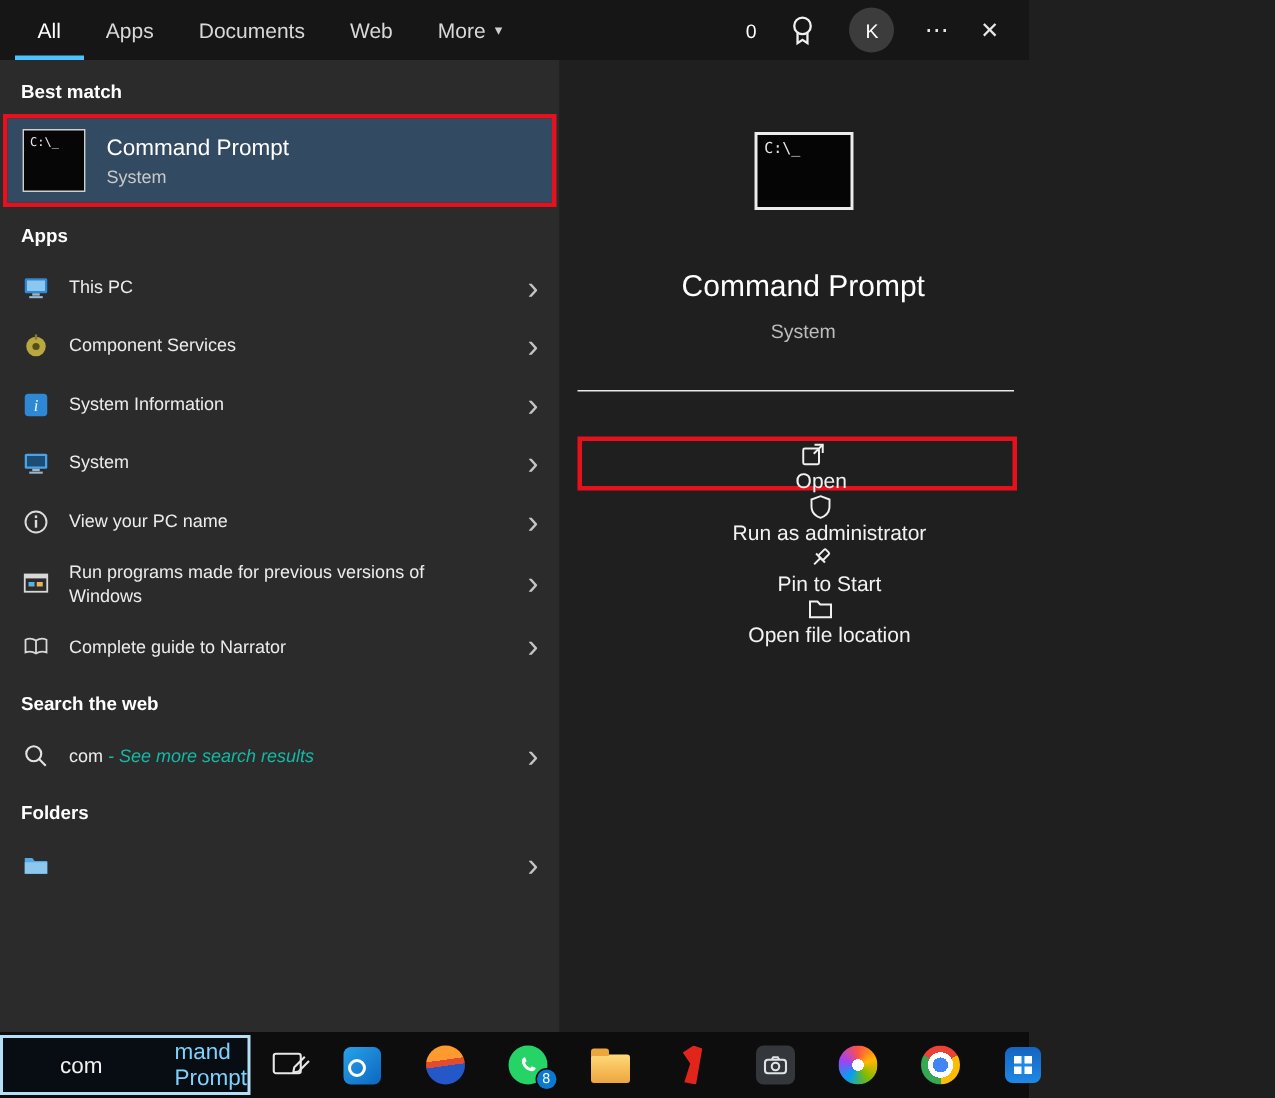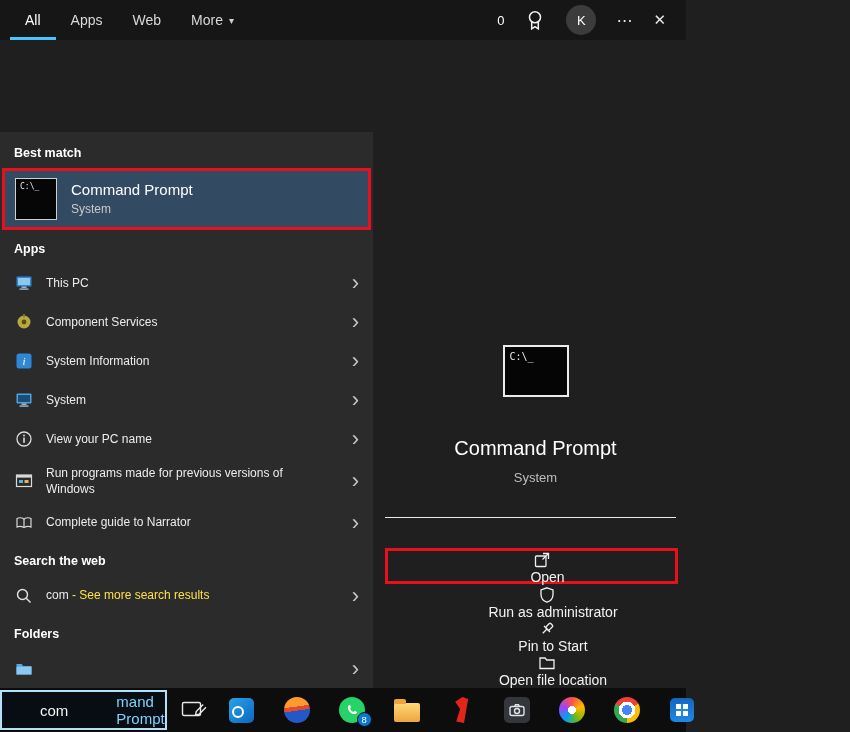--- a/index.html
+++ b/index.html
@@ -23,41 +23,41 @@
   .chev-down{font-size:10px;margin-left:6px;color:#cfcfcf;}
   .top-right{margin-left:auto;display:flex;align-items:center;gap:20px;padding-right:20px;}
   .rewards-count{font-size:13px;color:#fff;}
   .medal{display:flex;align-items:center;}
   .avatar{width:30px;height:30px;border-radius:50%;background:#3c3c3c;color:#fff;
     display:flex;align-items:center;justify-content:center;font-size:13px;}
   .ellipsis{font-size:16px;color:#e8e8e8;letter-spacing:1px;}
   .close{font-size:15px;color:#e8e8e8;}
 
   
-  .main{flex:1;display:flex;min-height:0;align-items:flex-end;}
+  .main{flex:1;display:flex;min-height:0;}
   .left-panel{width:373px;flex:0 0 373px;background:#2b2b2b;padding-top:12px;}
   .section-header{font-size:12.5px;font-weight:700;color:#fff;margin:12px 0 8px 14px;}
   .section-header:first-child{margin-top:2px;}
 
   .annotation{border:3px solid var(--annotation-red);margin:8px 2px 0 2px;}
   .best-match-row{height:56px;background:var(--highlight-row);display:flex;align-items:center;
     padding-left:10px;cursor:pointer;}
   .cmd-icon-sm{width:42px;height:42px;background:#060606;border:1px solid #cfcfcf;
     flex:0 0 42px;position:relative;}
   .cmd-icon-sm .cmd-txt{position:absolute;top:3px;left:4px;font-family:"DejaVu Sans Mono",monospace;
     font-size:8px;color:#e8e8e8;}
   .bm-text{margin-left:14px;}
   .bm-title{font-size:15px;color:#fff;}
   .bm-sub{font-size:12px;color:#c9c9c9;margin-top:4px;}
 
   .row{min-height:39px;display:flex;align-items:center;padding:0 14px;cursor:pointer;}
   .row-icon{width:20px;height:20px;flex:0 0 20px;display:flex;align-items:center;justify-content:center;}
   .row-label{margin-left:12px;font-size:12px;color:#ececec;max-width:252px;line-height:1.35;}
   .row.two-line{padding-top:6px;padding-bottom:6px;}
-  .dim{color:#fde047;}
+  .dim{color:#14b8a6;font-style:italic;}
   .chevron{margin-left:auto;color:#c4c4c4;font-size:22px;line-height:1;padding-left:8px;}
 
   
   .preview{flex:1;background:#1f1f1f;padding:0 0 0 12px;display:flex;flex-direction:column;}
   .cmd-icon-lg{width:66px;height:52px;background:#050505;border:2px solid #ececec;
     margin:48px auto 0;position:relative;}
   .cmd-icon-lg .cmd-txt{position:absolute;top:4px;left:5px;font-family:"DejaVu Sans Mono",monospace;
     font-size:10px;color:#e8e8e8;}
   .preview-title{text-align:center;font-size:20px;color:#fff;margin-top:40px;}
   .preview-sub{text-align:center;font-size:13px;color:#bdbdbd;margin-top:10px;}
@@ -113,20 +113,21 @@
 </style>
 </head>
 <body>
 
 <div class="screen">
 
   <div class="topbar">
     <div class="tabs">
       <div class="tab active">All</div>
       <div class="tab">Apps</div>
+      <div class="tab">Documents</div>
       <div class="tab">Web</div>
       <div class="tab">
         <span>More</span>
         <span class="chev-down">▾</span>
       </div>
     </div>
     <div class="top-right">
       <span class="rewards-count">0</span>
       <span class="medal">
         <svg width="22" height="22" viewBox="0 0 20 20" fill="none" stroke="#f0f0f0" stroke-width="1.4">

